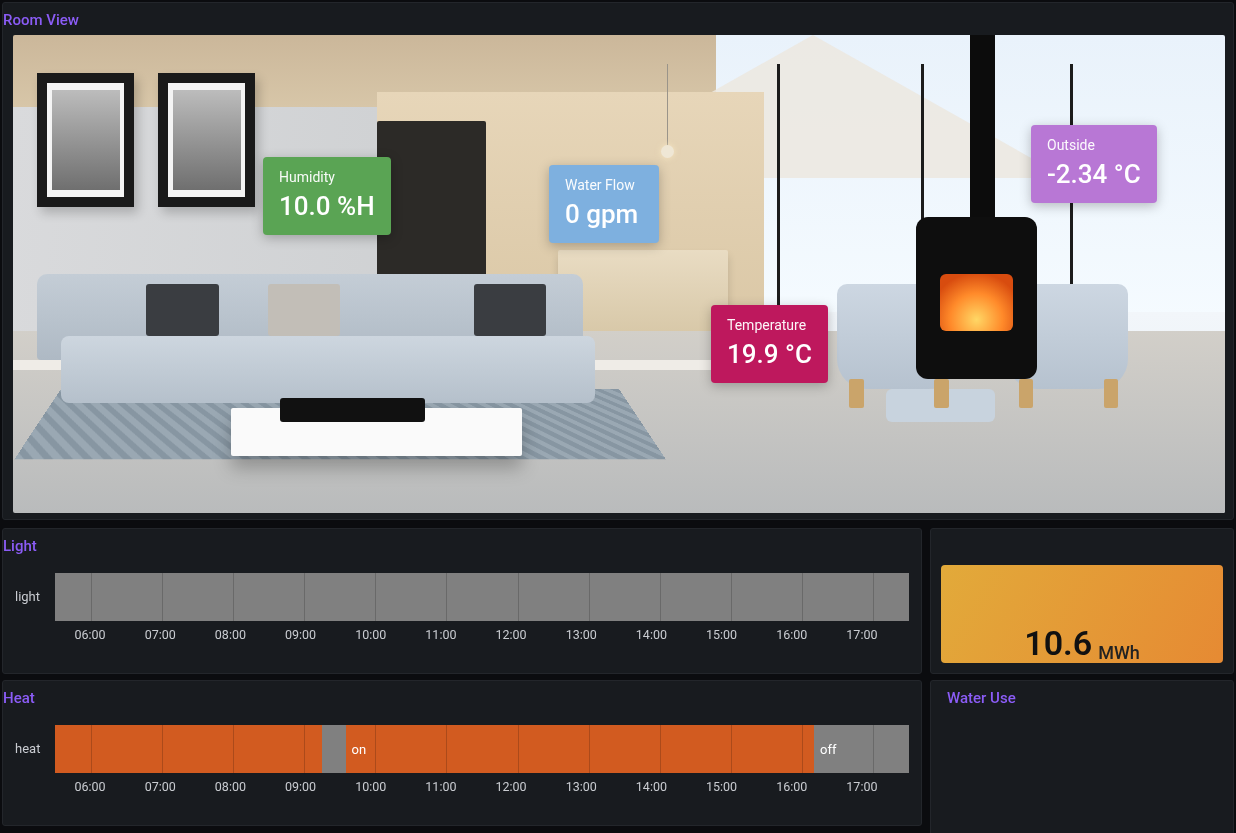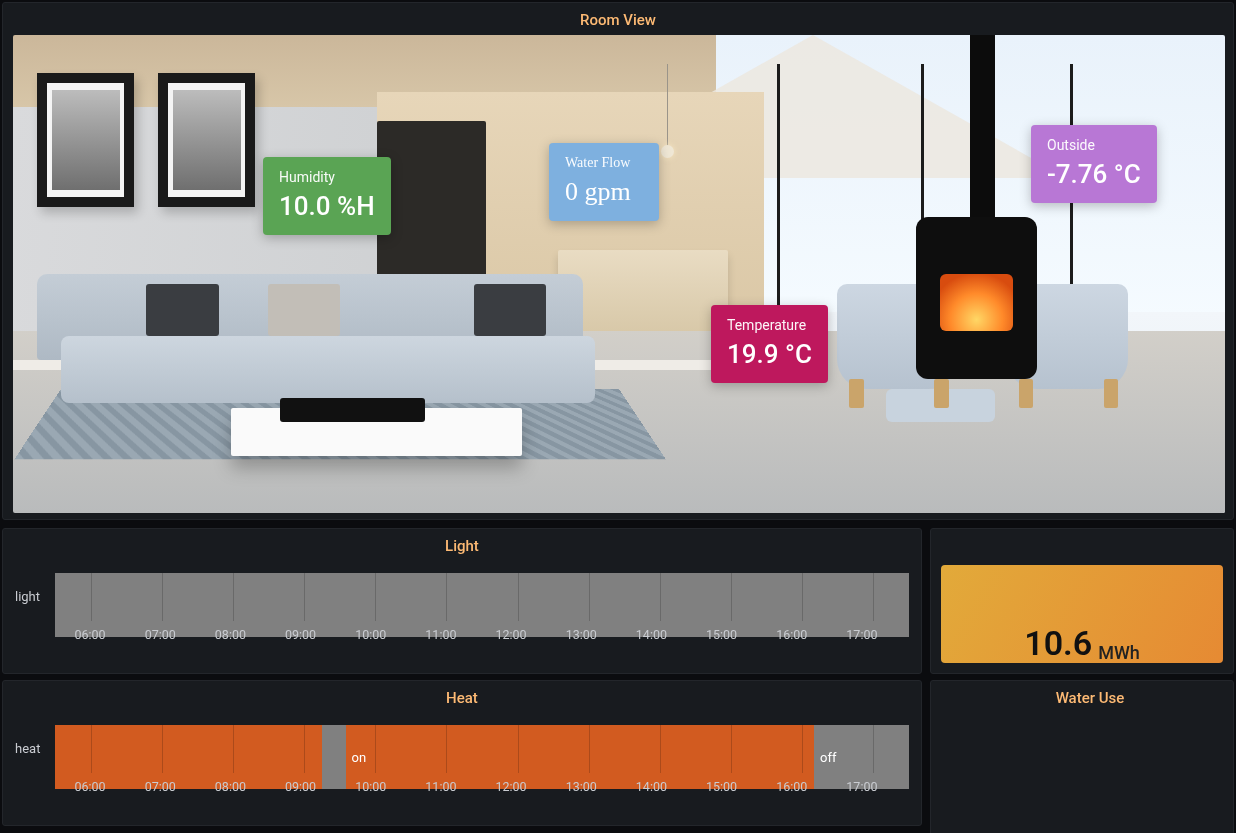--- a/index.html
+++ b/index.html
@@ -11,24 +11,24 @@
     font-family: -apple-system, BlinkMacSystemFont, "Segoe UI", Roboto, "Helvetica Neue", Arial, sans-serif;
     font-size: 14px;
     overflow: hidden;
   }
   .panel {
     background: #181b1f;
     border: 1px solid #23262b;
     border-radius: 3px;
   }
   .panel-title {
-    text-align: center;
+    text-align: left;
     font-size: 15px;
     font-weight: 500;
-    color: #fdba74;
+    color: #8b5cf6;
     padding: 8px 0 6px;
     border-radius: 8px;
   }
 
   
   #room-panel {
     position: absolute;
     left: 2px;
     top: 2px;
     width: 1232px;
@@ -122,21 +122,21 @@
 
   
   #light-panel { position:absolute; left:2px;  top:528px; width:920px; height:146px; }
   #heat-panel  { position:absolute; left:2px;  top:680px; width:920px; height:146px; }
   #energy-panel{ position:absolute; left:930px; top:528px; width:304px; height:146px; }
   #water-panel { position:absolute; left:930px; top:680px; width:304px; height:186px;padding-left:16px; }
 
   .timeline-wrap{ position:absolute; left:12px; right:12px; top:36px; bottom:10px;}
   .row-label{ position:absolute; left:0; top:24px; font-size:13px; color:#c9ccd1;}
   .track{
-    position:absolute; left:40px; right:0; top:8px; height:64px;
+    position:absolute; left:40px; right:0; top:8px; height:48px;
     background:#808080; border-radius:8px;
   }
   .gridlines{position:absolute; left:40px; right:0; top:8px; height:48px; pointer-events:none;}
   .gridlines span{position:absolute; top:0; bottom:0; width:1px; background:rgba(0,0,0,.18);}
   .seg{position:absolute; top:0; bottom:0;}
   .seg.on { background:#d25b20; }
   .seg.off{ background:#808080; }
   .seg .seg-label{position:absolute; left:6px; top:50%; transform:translateY(-50%);
     font-size:13px; color:#fff;}
   .ticks{position:absolute; left:40px; right:12px; top:62px; height:24px;}
@@ -191,31 +191,31 @@
       <div class="pendant"></div>
       <div class="stove-pipe"></div>
         <div class="stove"></div>
         <div class="flame"></div>
     </div>
 
     <div class="metric-card card-green" style="left:250px; top:122px;">
       <div class="m-label">Humidity</div>
       <div class="m-value">10.0 %H</div>
     </div>
-    <div class="metric-card card-blue" style="left:536px; top:108px;font-family:Liberation Serif, serif;">
+    <div class="metric-card card-blue" style="left:536px; top:130px;">
       <div class="m-label">Water Flow</div>
       <div class="m-value">0 gpm</div>
     </div>
     <div class="metric-card card-orange" style="left:698px; top:270px;">
       <div class="m-label">Temperature</div>
       <div class="m-value">19.9 °C</div>
     </div>
     <div class="metric-card card-purple" style="left:1018px; top:90px;">
       <div class="m-label">Outside</div>
-      <div class="m-value">-7.76 °C</div>
+      <div class="m-value">-2.34 °C</div>
     </div>
   </div>
 </div>
 
 <div id="light-panel" class="panel">
   <div class="panel-title">Light</div>
   <div class="timeline-wrap">
     <div class="row-label">light</div>
     <div class="track">
         <div class="seg off" style="left: 0%; width: 100%;"></div>

